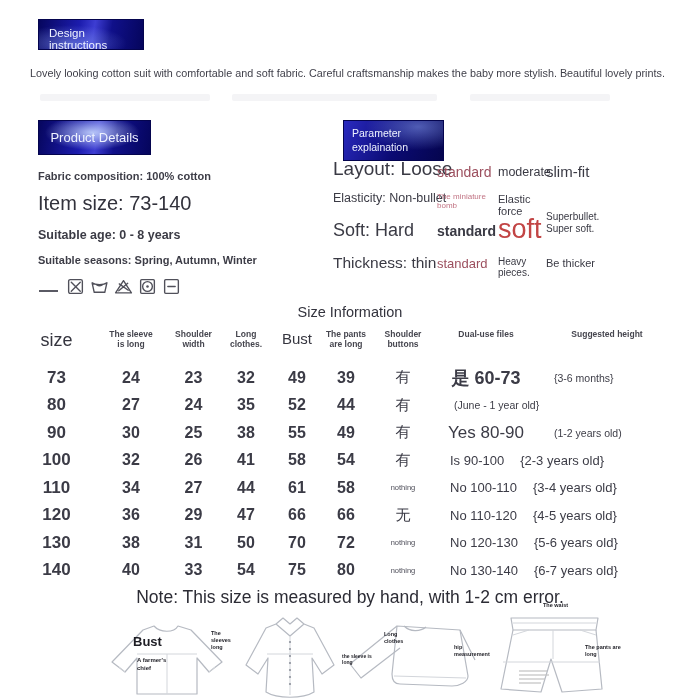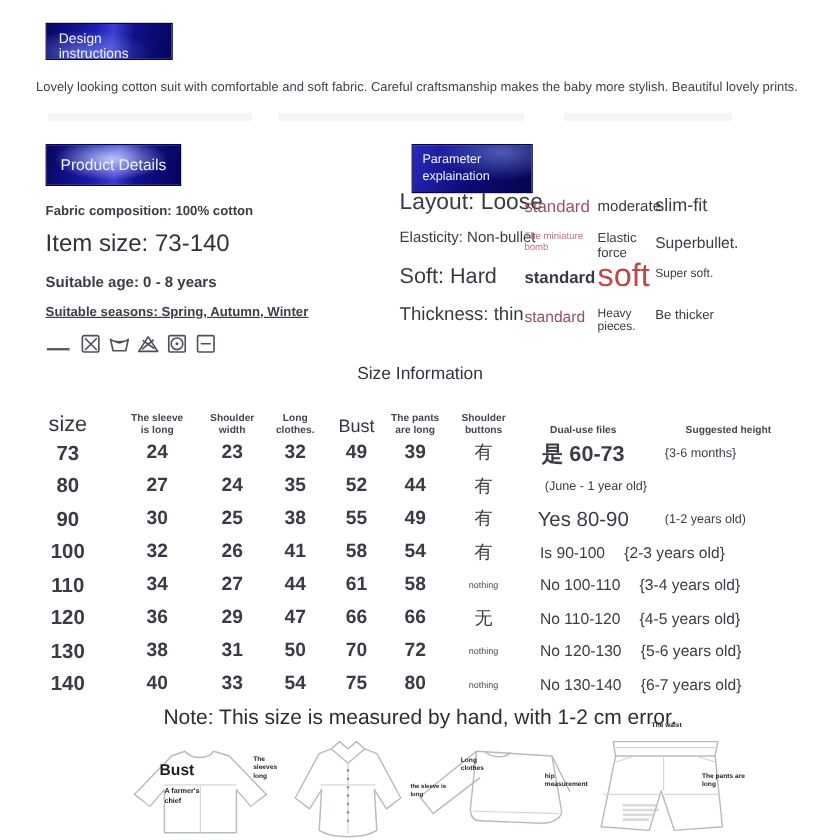--- a/index.html
+++ b/index.html
@@ -22,45 +22,45 @@
   .param-box { left:343px; top:120px; width:101px; height:41px; padding:5px 8px; font-size:10.5px; line-height:1.35;
              background:linear-gradient(115deg,#2a2ac0 0%,#0a0a72 55%,#05054e 100%); }
   .param-box .glare { background:radial-gradient(ellipse at 75% 15%, rgba(150,175,255,.5), rgba(150,175,255,0) 50%); }
 
   .desc { left:30px; top:67px; width:655px; font-size:10.8px; color:#3f3f49; }
 
   
   .fabric   { left:38px; top:170px; font-size:11px; font-weight:bold; color:#3d3d47; }
   .itemsize { left:38px; top:192px; font-size:20px; color:#32323c; }
   .age      { left:38px; top:228px; font-size:12.5px; font-weight:bold; color:#3b3b45; }
-  .seasons  { left:38px; top:254px; font-size:11px; font-weight:bold; color:#3d3d47;text-decoration:underline; }
+  .seasons  { left:38px; top:254px; font-size:11px; font-weight:bold; color:#3d3d47; }
   .washrow  { left:38px; top:277px; display:flex; align-items:center; gap:5px; }
   .washrow .wlabel { font-size:12.5px; font-weight:bold; color:#34343e; }
   .wash-underline { display:inline-block; width:19px; height:2px; background:#5a5a64; margin:8px 3px 0 1px; }
   .wicon { width:19px; height:19px; }
   .wicon path, .wicon rect, .wicon circle { stroke:#50505a; stroke-width:1.3; fill:none; stroke-linejoin:round; stroke-linecap:round; }
   .wicon .fdot { fill:#50505a; stroke:none; }
 
   
   .pgrid { position:absolute; left:333px; top:162px; width:300px; height:130px; }
   .prow { position:absolute; left:0; width:100%; }
   .pr0{top:0} .pr1{top:29px} .pr2{top:60px} .pr3{top:92px}
   .pc { position:absolute; top:0; white-space:nowrap; color:#3a3a44; }
   .pc-l{left:0} .pc-1{left:104px} .pc-2{left:165px} .pc-3{left:213px}
   .wrap { white-space:normal; line-height:1.12; }
   .s19{font-size:19px; top:-4px} .s13{font-size:12.5px} .s18{font-size:18px; top:-2px} .s16{font-size:15.5px}
   .maroon{color:#9c4f5e} .pink{color:#c27585} .red{color:#c24545}
   .v1a{font-size:14px; top:2px} .v1b{font-size:8px; width:50px; top:2px} .v1c{font-size:14px; font-weight:bold; top:1px} .v1d{font-size:13px; top:2px}
   .v2a{font-size:12.5px; top:3px} .v2b{font-size:11px; width:38px; top:2px} .v2c{font-size:27px; top:-8px} .v2d{font-size:10px; width:42px; top:2px}
-  .v3a{font-size:15px; top:1px} .v3b{font-size:13px; top:4px} .v3c{font-size:10px; top:1px} .v3d{font-size:11px; top:3px}
+  .v3a{font-size:15px; top:1px} .v3b{font-size:10px; top:20px} .v3c{font-size:10px; top:1px} .v3d{font-size:11px; top:3px}
 
   
   .size-title { left:0; top:304px; width:700px; text-align:center; font-size:14.5px; color:#33333d; }
   .table { position:absolute; left:18px; top:330px; width:666px; }
-  .t-head { display:flex; align-items:flex-end; height:34px; }
+  .t-head { display:flex; align-items:flex-start; height:34px; }
   .t-row  { display:flex; align-items:center; height:27.5px; }
   .h { text-align:center; font-size:8.5px; font-weight:bold; color:#46464f; line-height:1.15; display:flex; justify-content:center; }
   .h span { display:inline-block; }
   .c { text-align:center; font-size:16px; font-weight:bold; color:#3b3b46; }
   .w-size{width:77px} .w-sleeve{width:72px} .w-shoulder{width:53px} .w-clothes{width:52px}
   .w-bust{width:50px} .w-pants{width:48px} .w-buttons{width:66px} .w-dual{width:100px} .w-height{width:142px}
   .h.w-size{font-size:18px; font-weight:normal; color:#35353f}
   .h.w-bust{font-size:15px; font-weight:normal; color:#35353f}
   .h.w-sleeve span{max-width:46px} .h.w-shoulder span{max-width:42px} .h.w-clothes span{max-width:34px}
   .h.w-pants span{max-width:42px} .h.w-buttons span{max-width:40px}

